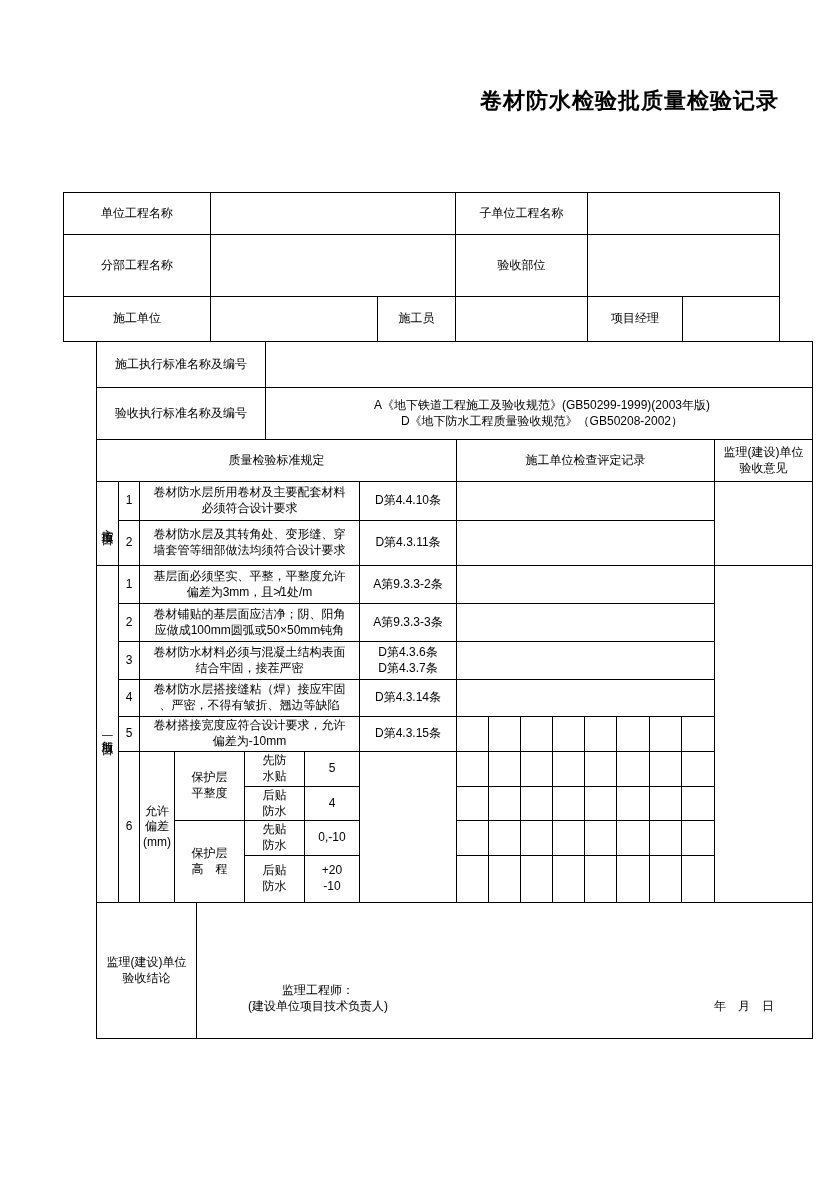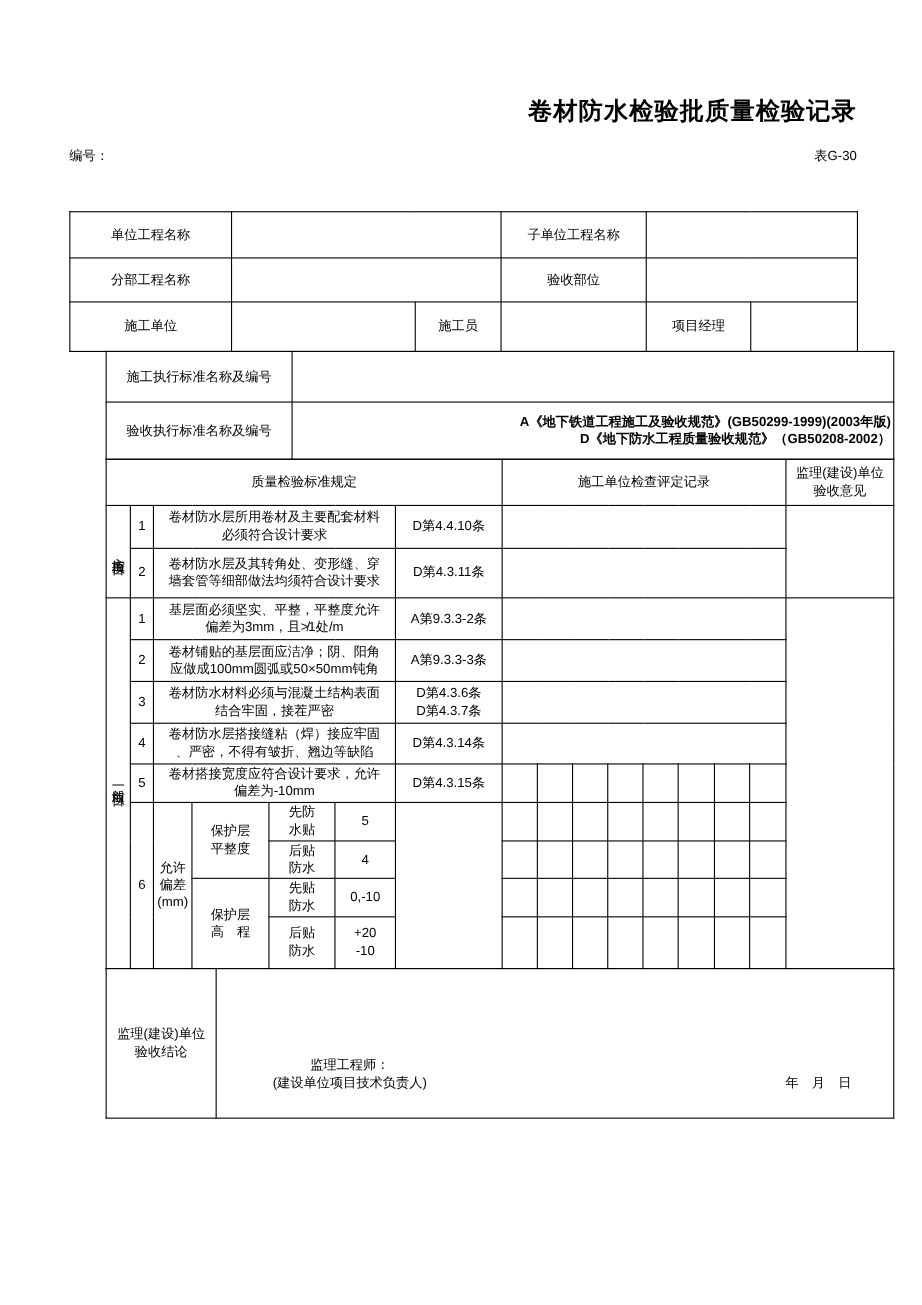--- a/index.html
+++ b/index.html
@@ -17,62 +17,58 @@
     position:absolute;top:133px;left:63px;width:716px;
     display:flex;justify-content:space-between;font-size:12px;
   }
   .form{position:absolute;top:160px;left:63px;width:716px;}
   table{border-collapse:collapse;width:716px;table-layout:fixed;margin-top:32px;}
   table+table{margin-top:-1px;margin-left:33px;}
   td{
     border:1px solid #000;font-size:12px;text-align:center;vertical-align:middle;
     padding:0 2px;line-height:1.3;white-space:pre-line;overflow:hidden;
   }
-  td.left{text-align:right;padding-left:8px;font-weight:bold;}
+  td.left{text-align:center;padding-left:8px;}
   .vtext{
     writing-mode:vertical-rl;text-orientation:upright;
     letter-spacing:2px;display:inline-block;line-height:1;
   }
   td.sig{vertical-align:bottom;}
   .sig-row{display:flex;justify-content:space-between;align-items:flex-end;}
   .sig-row.c1{padding:0 36px 8px 150px;}
   .sig-row.c2{padding:0 36px 8px 49px;gap:20px;}
   .sig-left{text-align:center;}
 </style>
 </head>
 <body>
 
 <div class="sheet">
 
   <div class="doc-title">卷材防水检验批质量检验记录</div>
 
-  <div class="meta-line">
-    <span>编号：</span>
-    <span>表G-30</span>
-  </div>
 
   <div class="form">
 
     <table>
       <colgroup>
           <col style="width:147px">
           <col style="width:167px">
           <col style="width:78px">
           <col style="width:132px">
           <col style="width:95px">
           <col style="width:97px">
         </colgroup>
       <tbody>
           <tr style="height:42px">
         <td>单位工程名称</td>
         <td colspan="2"></td>
         <td>子单位工程名称</td>
         <td colspan="2"></td>
       </tr>
-      <tr style="height:40px">
+      <tr style="height:62px">
         <td>分部工程名称</td>
         <td colspan="2"></td>
         <td>验收部位</td>
         <td colspan="2"></td>
       </tr>
       <tr style="height:45px">
         <td>施工单位</td>
         <td></td>
         <td>施工员</td>
         <td></td>

